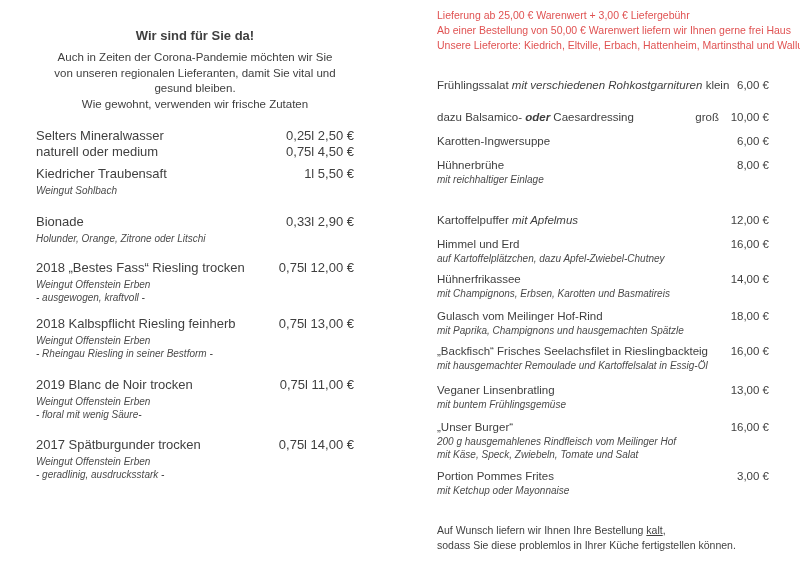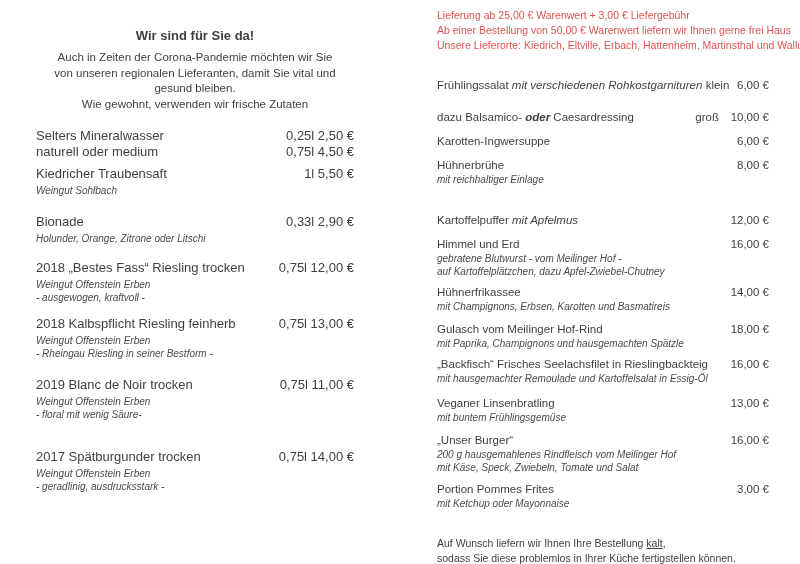--- a/index.html
+++ b/index.html
@@ -100,21 +100,21 @@
       <div class="row">
         <span class="nm">2018 Kalbspflicht Riesling feinherb</span>
         <span class="pr">0,75l 13,00 €</span>
       </div>
       <div class="subs">
         <div class="sub">Weingut Offenstein Erben</div>
         <div class="sub">- Rheingau Riesling in seiner Bestform -</div>
       </div>
     </div>
 
-    <div class="item" style="margin-bottom:28px">
+    <div class="item" style="margin-bottom:16px">
       <div class="row">
         <span class="nm">2019 Blanc de Noir trocken</span>
         <span class="pr">0,75l 11,00 €</span>
       </div>
       <div class="subs">
         <div class="sub">Weingut Offenstein Erben</div>
         <div class="sub">- floral mit wenig Säure-</div>
       </div>
     </div>
 
@@ -172,21 +172,20 @@
         <span class="fnm"><span>Kartoffelpuffer</span> <span class="it">mit Apfelmus</span></span>
         <span class="fpr">12,00 €</span>
       </div>
     </div>
 
     <div class="item" style="margin-bottom:6px">
       <div class="frow">
         <span class="fnm">Himmel und Erd</span>
         <span class="fpr">16,00 €</span>
       </div>
-      <div class="sub">gebratene Blutwurst - vom Meilinger Hof -</div>
       <div class="sub">auf Kartoffelplätzchen, dazu Apfel-Zwiebel-Chutney</div>
     </div>
 
 
     <div class="item" style="margin-bottom:8px">
       <div class="frow">
         <span class="fnm">Hühnerfrikassee</span>
         <span class="fpr">14,00 €</span>
       </div>
       <div class="sub">mit Champignons, Erbsen, Karotten und Basmatireis</div>

